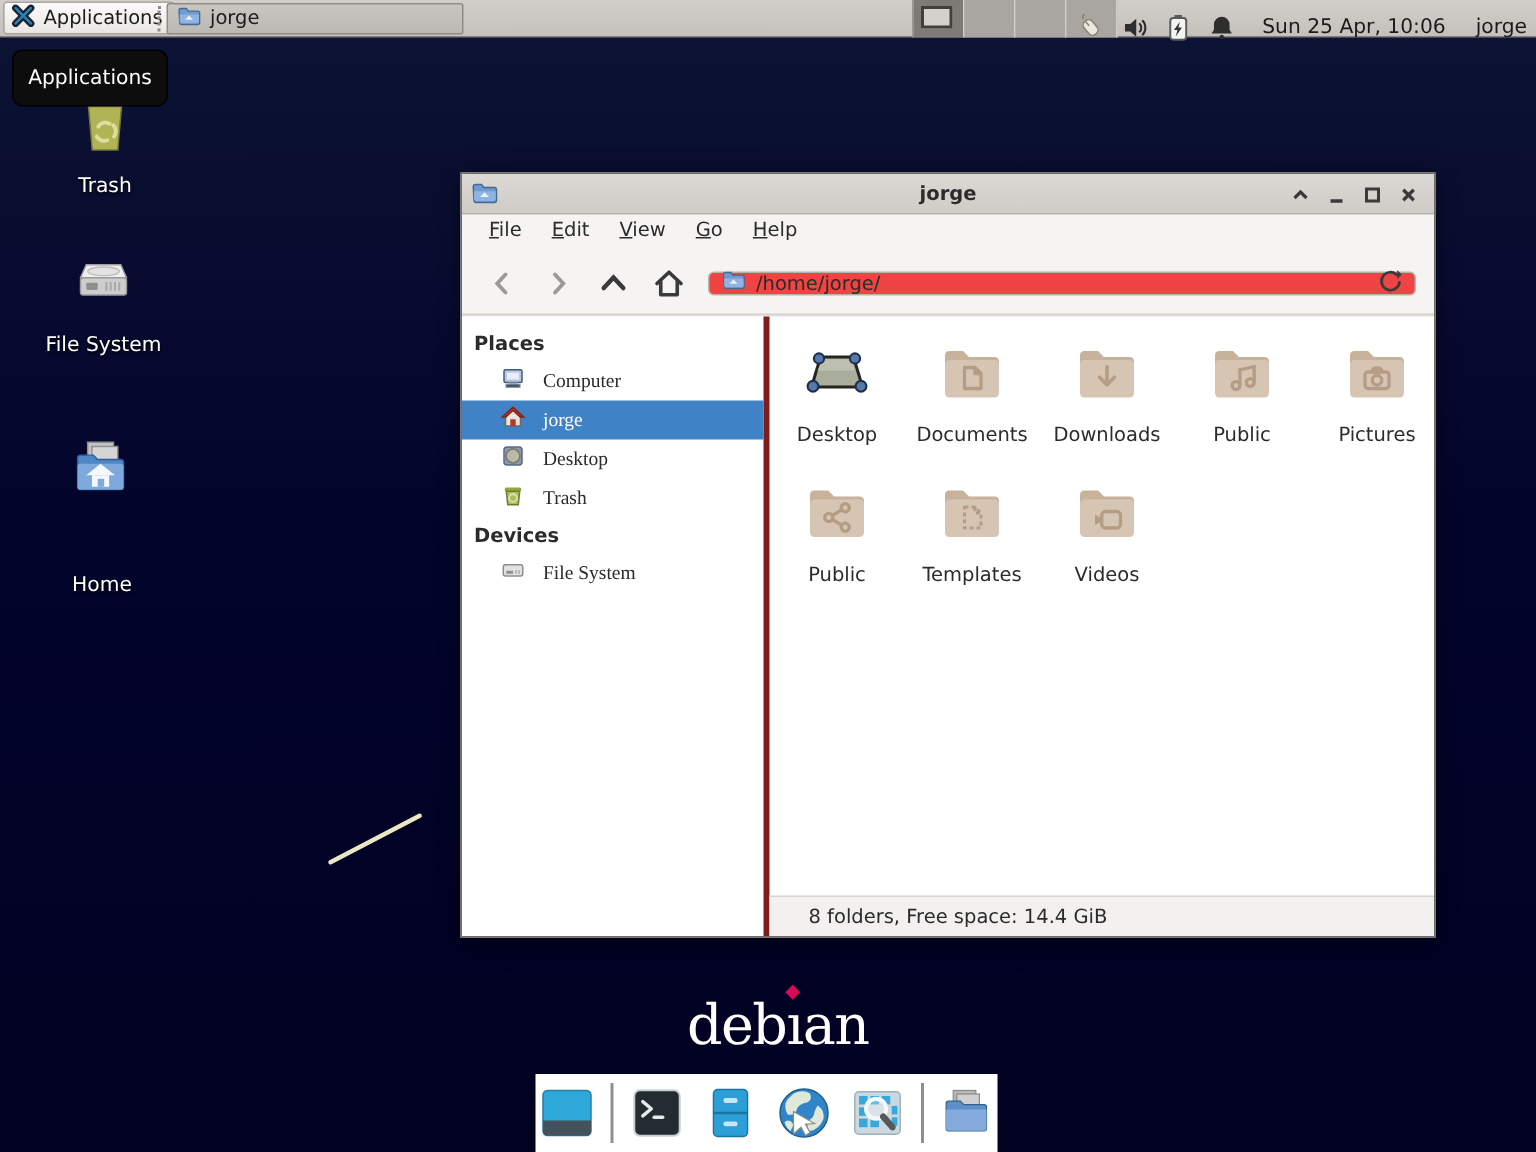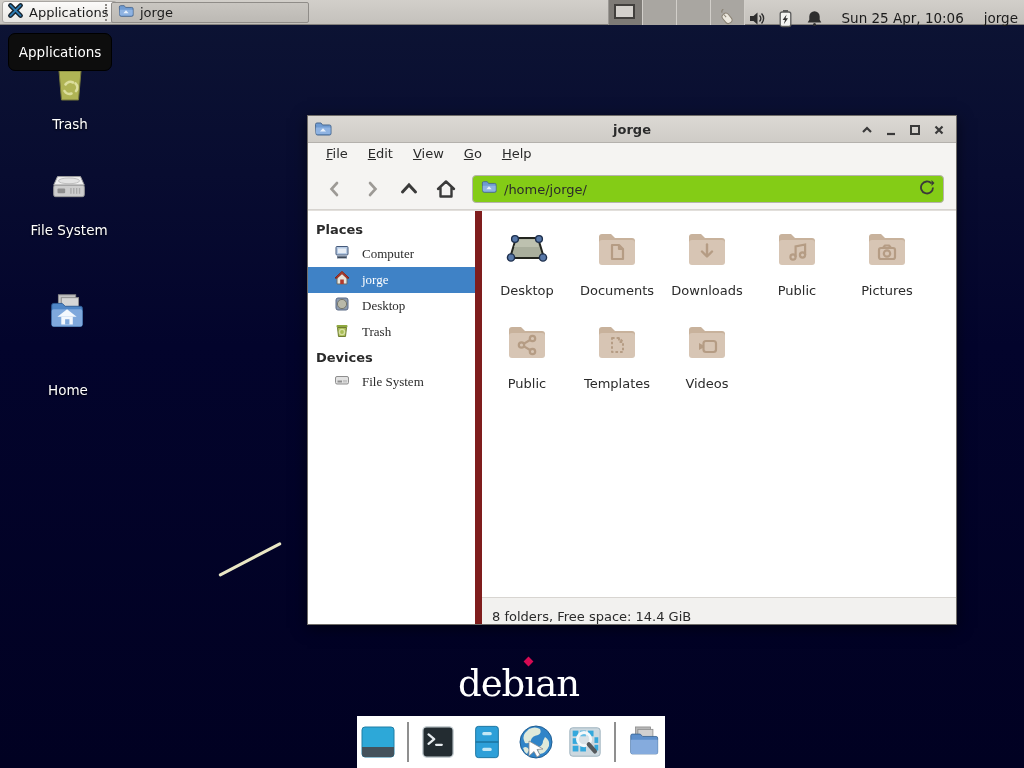--- a/index.html
+++ b/index.html
@@ -58,38 +58,38 @@
 
   .menubar { height:26px; background:#f5f4f2; display:flex; align-items:flex-start;
              padding-left:8px; flex:0 0 26px; }
   .menu-item { display:inline-block; padding:3px 10px; font-size:13px; color:#2b2b2b; }
   .menu-item::first-letter { text-decoration:underline; }
 
   .toolbar { height:41px; background:#f5f4f2; display:flex; align-items:center; padding:0 12px;
              border-bottom:1px solid #d6d3cf; flex:0 0 41px; }
   .tbtn { width:30px; height:28px; display:flex; align-items:center; justify-content:center;
           margin-right:7px; border-radius:3px; }
-  .pathbar { flex:1; height:28px; background:#84cc16; border:1px solid #b6b3af; border-radius:4px;
+  .pathbar { flex:1; height:16px; background:#ef4444; border:1px solid #b6b3af; border-radius:4px;
              display:flex; align-items:center; padding:0 8px; gap:7px; margin-left:4px; }
   .pathtext { flex:1; font-size:13px; color:#2b2b2b; }
 
   .wbody { flex:1; display:flex; min-height:0; border-top:1px solid #e2dfdb; }
-  .sidebar { width:174px; background:#fff; border-right:7px solid #7f1d1d; padding-top:6px; }
+  .sidebar { width:205px; background:#fff; border-right:4px solid #7f1d1d; padding-top:6px; }
   .side-header { font-weight:bold; font-size:13px; color:#2b2b2b; padding:5px 8px 4px; }
   .side-item { display:flex; align-items:center; gap:12px; padding:4px 4px 4px 26px;
                font-size:13px; color:#2b2b2b; height:26px;font-family:Liberation Serif, serif; }
   .side-item.selected { background:#3f82c6; color:#fff; }
 
   .mainarea { flex:1; display:flex; flex-direction:column; min-width:0; }
   .files { flex:1; display:flex; flex-wrap:wrap; align-content:flex-start;
            padding:14px 0 0 0; width:456px; }
   .fcell { width:90px; height:93px; display:flex; flex-direction:column; align-items:center; }
   .flabel { margin-top:6px; font-size:13px; color:#2b2b2b; }
   .statusbar { height:27px; background:#f2f1ef; border-top:1px solid #d8d5d1; display:flex;
-               align-items:flex-end; padding-left:10px; font-size:13px; color:#2b2b2b; flex:0 0 27px; }
+               align-items:center; padding-left:26px; font-size:13px; color:#2b2b2b; flex:0 0 27px; }
 
   
   .debian { position:absolute; left:458px; top:662px; color:#fff; font-family:"DejaVu Serif", serif;
             font-size:37px; letter-spacing:-1px; }
   .debian .iwrap { position:relative; }
   .debian .iwrap::before { content:""; position:absolute; left:1px; top:-4px; width:7px; height:7px;
             background:#d70a53; transform:rotate(45deg); }
 
   
   .dock { position:absolute; left:357px; top:716px; width:308px; height:52px; background:#fff;

